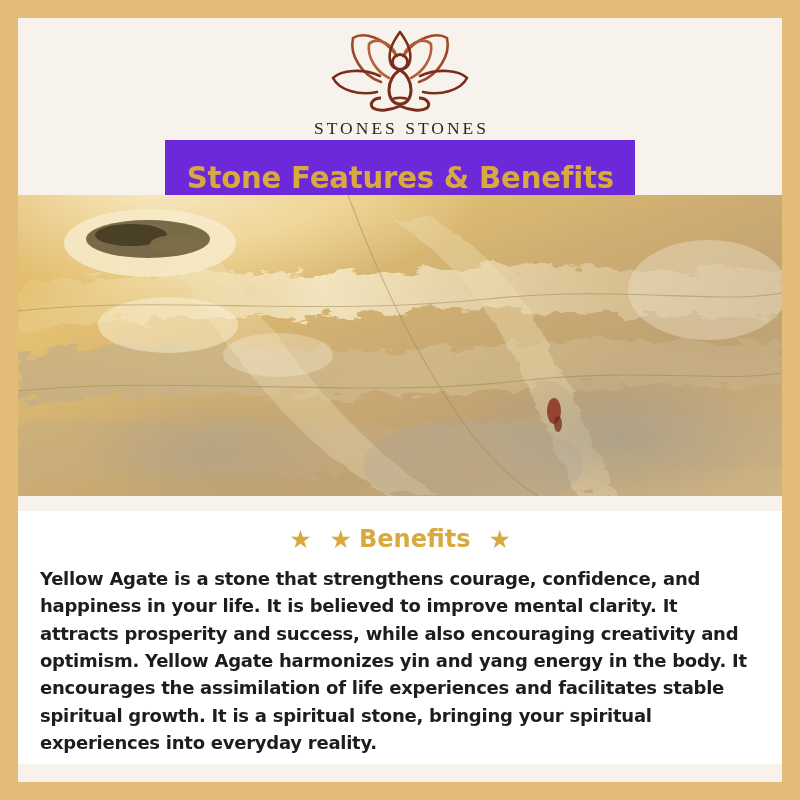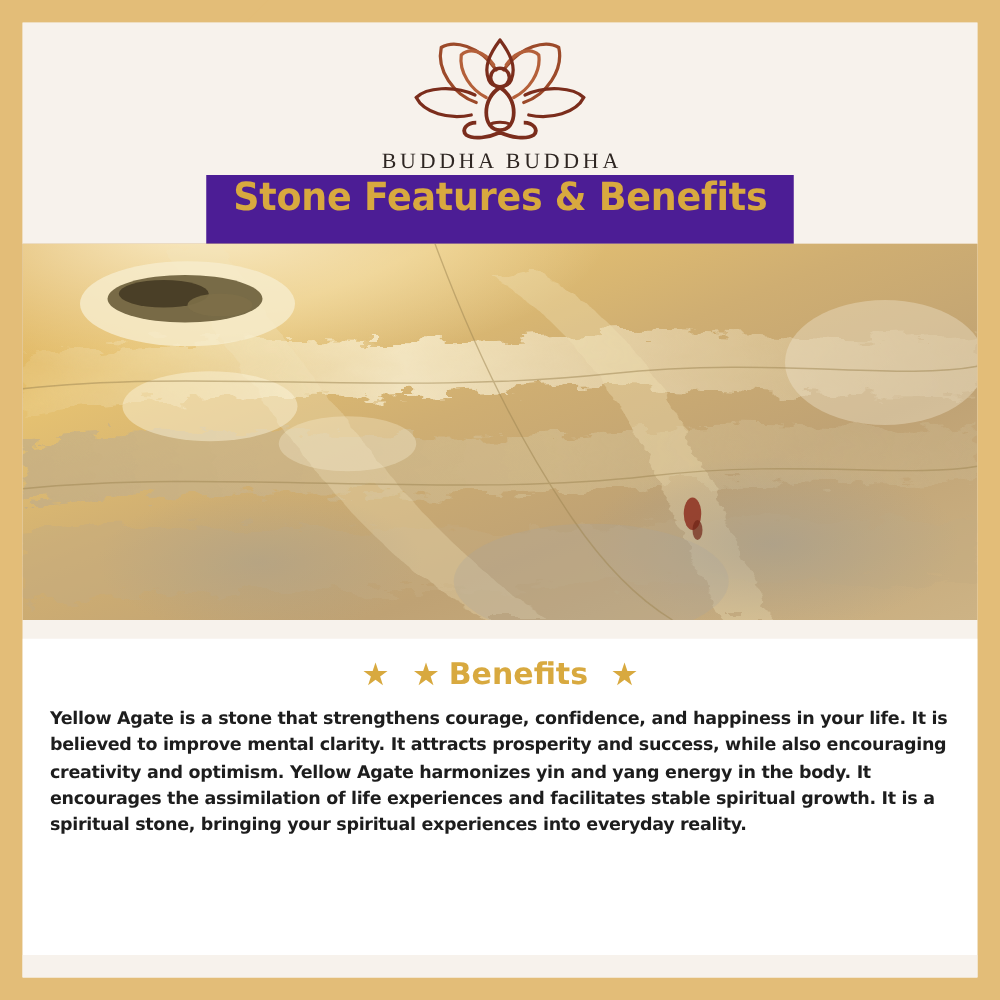--- a/index.html
+++ b/index.html
@@ -71,22 +71,22 @@
     letter-spacing: 3.0px;
     color: #2e2622;
     text-indent: 3px;
   }
 
   
   .title-band {
     position: absolute;
     left: 147px; top: 122px;
     width: 470px; height: 55px;
-    background: #4c1d95;
-    display: flex; align-items: flex-start; justify-content: center;
+    background: #6d28d9;
+    display: flex; align-items: flex-end; justify-content: center;
   }
   .title-text {
     font-family: "DejaVu Sans", sans-serif;
     font-weight: bold;
     font-size: 31px;
     letter-spacing: -0.2px;
     color: #d8a93f;
     white-space: nowrap;
     transform: scaleX(0.94);
   }
@@ -123,21 +123,21 @@
     font-size: 24px;
     color: #d8a93f;
     white-space: nowrap;
   }
   .star { font-size: 25px; line-height: 1; color: #d8a93f; }
 
   .body-text {
     margin: 12px 22px 0 22px;
     font-family: "DejaVu Sans", sans-serif;
     font-weight: bold;
-    font-size: 14px;
+    font-size: 18px;
     line-height: 1.52;
     color: #1d1d1d;
     text-align: left;
     letter-spacing: -0.25px;
   }
 
   .footer-strip {
     position: absolute;
     left: 0; bottom: 0; width: 764px; height: 18px;
     background: #f7f2ec;
@@ -178,21 +178,21 @@
 
           <circle cx="75" cy="36" r="7.5" fill="none" stroke="#7b2d1c" stroke-width="2.8"></circle>
 
           <path d="M75 44 C68 48 64 56 64 64 C64 72 68 78 75 78 C82 78 86 72 86 64 C86 56 82 48 75 44" fill="none" stroke="#7b2d1c" stroke-width="3"></path>
 
           <path d="M56 72 C48 72 44 78 48 82 C54 86 66 84 75 80 C84 84 96 86 102 82 C106 78 102 72 94 72" fill="none" stroke="#7b2d1c" stroke-width="3"></path>
 
           <path d="M66 74 C70 71 80 71 84 74" fill="none" stroke="#7b2d1c" stroke-width="2.4"></path>
         </svg>
 
-        <div class="logo-text">BUDDHA BUDDHA</div>
+        <div class="logo-text">STONES STONES</div>
       </div>
     </div>
 
     <div class="title-band">
       <div class="title-text">Stone Features &amp; Benefits</div>
     </div>
 
     <div class="photo">
       <svg viewBox="0 0 764 301" preserveAspectRatio="none">
         <defs>

